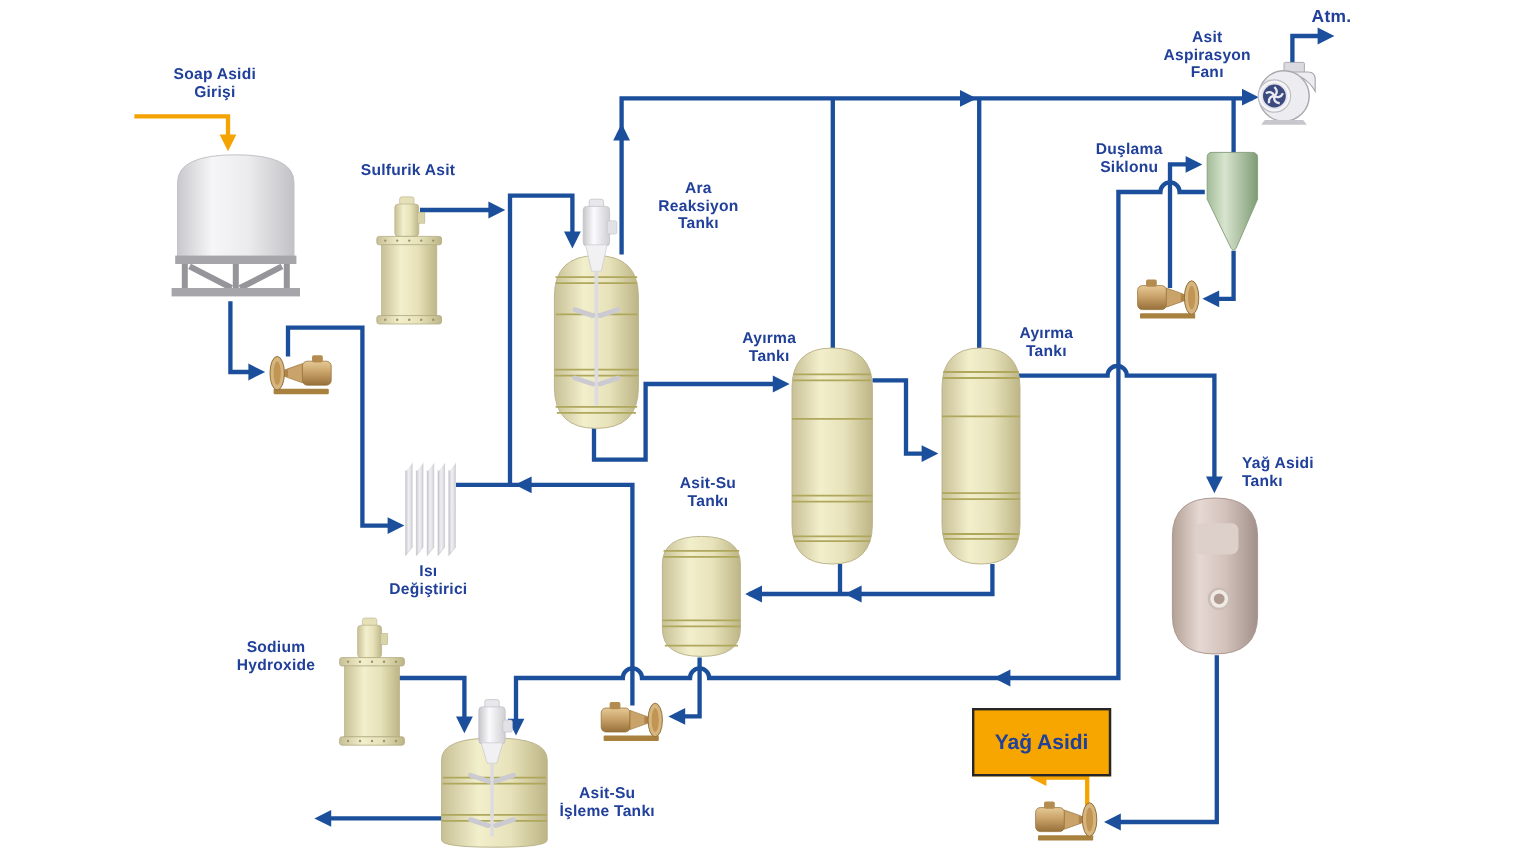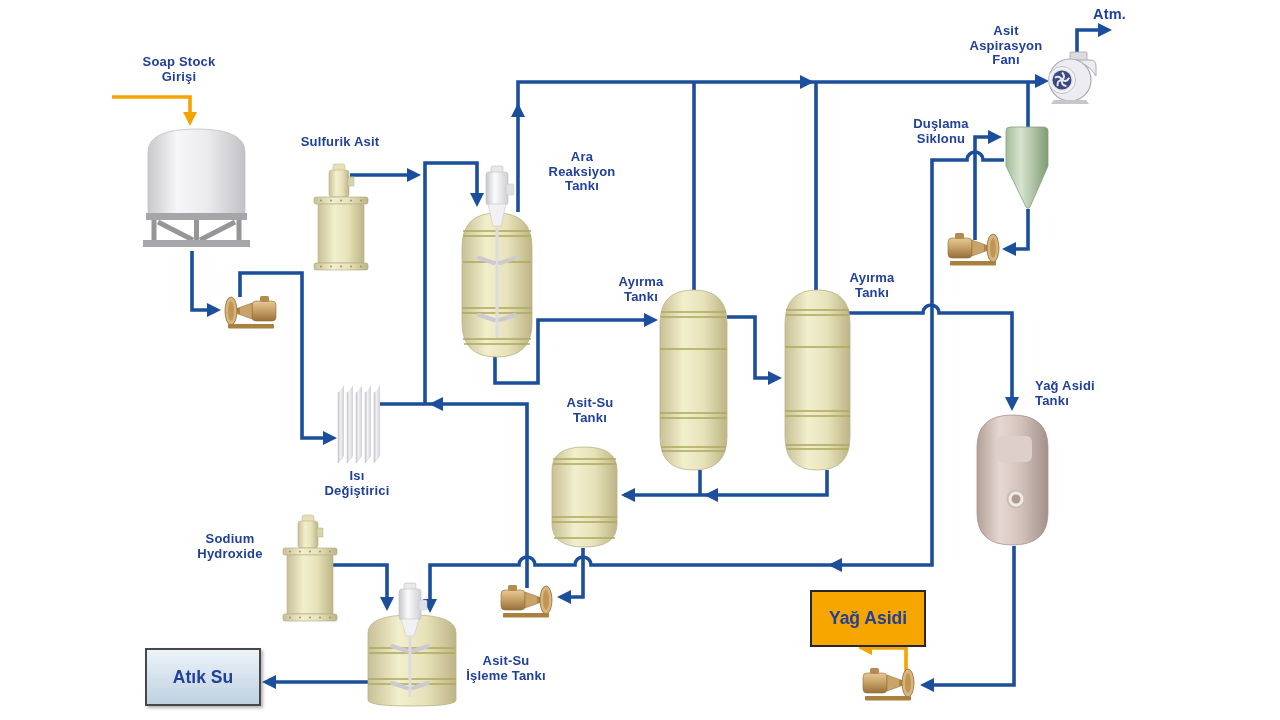--- a/index.html
+++ b/index.html
@@ -261,21 +261,21 @@
     </g>
 
     <g>
       <path d="M977,447 Q977,415 1012.5,415 Q1048,415 1048,447 V513 Q1048,545 1012.5,545 Q977,545 977,513 Z" fill="url(#gPink)" stroke="#A8958D" stroke-width="0.8"></path>
       <rect x="996" y="436" width="36" height="26" rx="6" fill="#DDD0CA"></rect>
       <circle cx="1016" cy="499" r="8.5" fill="#EFEAE4" stroke="#CBBDB5" stroke-width="2"></circle>
       <circle cx="1016" cy="499" r="4.5" fill="#AE9A90"></circle>
     </g>
   </svg>
 
-  <div class="lbl" style="left:109px;top:55px;width:140px;">Soap Stock
+  <div class="lbl" style="left:109px;top:55px;width:140px;">Soap Asidi
 Girişi</div>
   <div class="lbl" style="left:270px;top:135px;width:140px;">Sulfurik Asit</div>
   <div class="lbl" style="left:512px;top:150px;width:140px;">Ara
 Reaksiyon
 Tankı</div>
   <div class="lbl" style="left:581px;top:275px;width:120px;">Ayırma
 Tankı</div>
   <div class="lbl" style="left:812px;top:271px;width:120px;">Ayırma
 Tankı</div>
   <div class="lbl" style="left:936px;top:24px;width:140px;">Asit
@@ -288,20 +288,17 @@
 Tankı</div>
   <div class="lbl" style="left:530px;top:396px;width:120px;">Asit-Su
 Tankı</div>
   <div class="lbl" style="left:160px;top:532px;width:140px;">Sodium
 Hydroxide</div>
   <div class="lbl" style="left:287px;top:469px;width:140px;">Isı
 Değiştirici</div>
   <div class="lbl" style="left:421px;top:654px;width:170px;">Asit-Su
 İşleme Tankı</div>
 
-  <div class="pbox waste" style="left:145px;top:648px;width:112px;height:54px;">
-    <span>Atık Su</span>
-  </div>
   <div class="pbox product" style="left:810px;top:590px;width:112px;height:53px;">
     <span>Yağ Asidi</span>
   </div>
 
 </div>
 
 </body></html>

